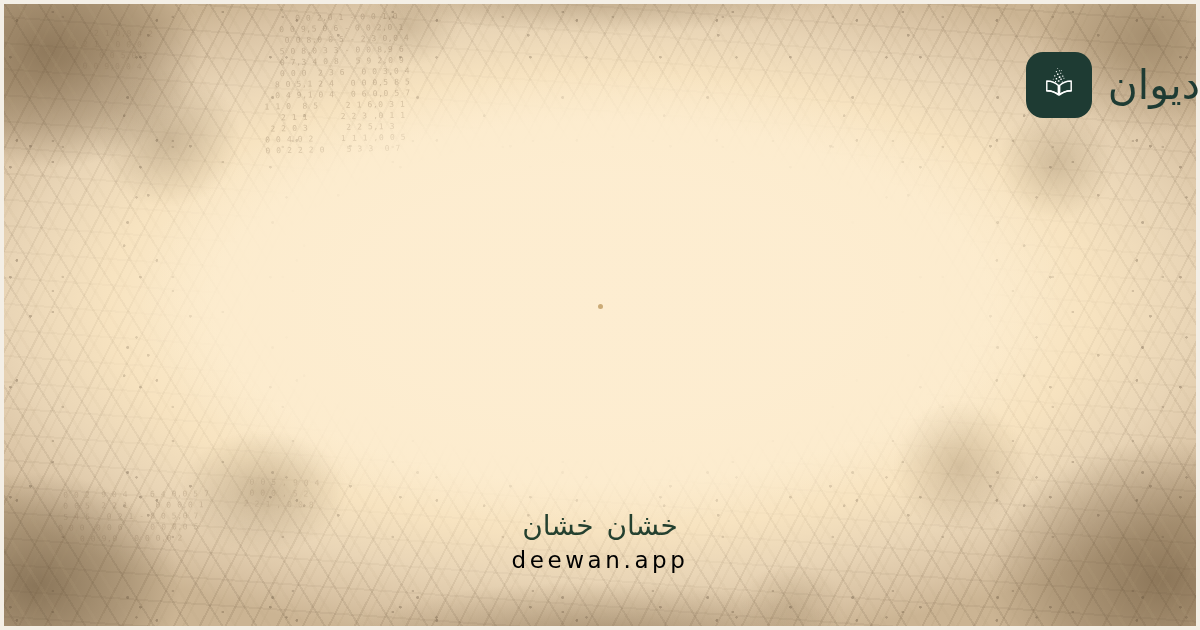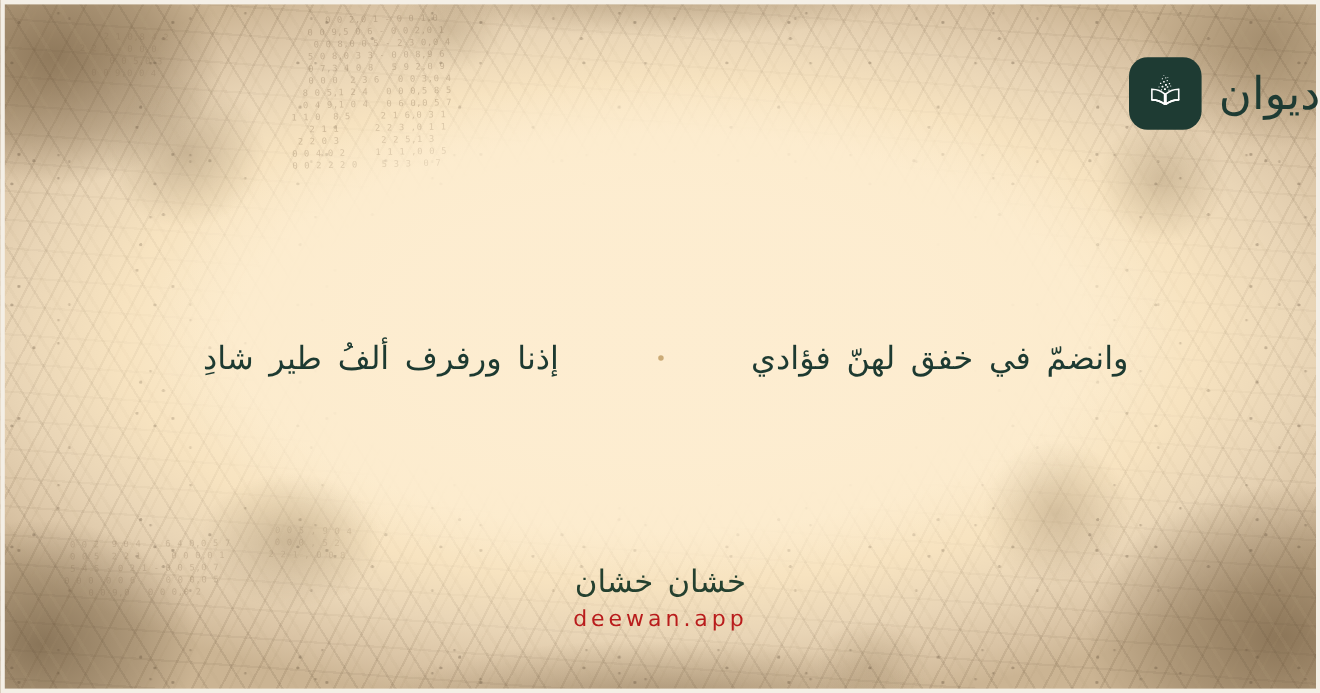--- a/index.html
+++ b/index.html
@@ -270,23 +270,23 @@
   .poet {
     font-size: 28px;
     line-height: 1;
     color: #24402f;
     font-weight: 400;
     word-spacing: 4px;
     white-space: nowrap;
   }
 
   .site {
-    font-size: 20px;
+    font-size: 23px;
     line-height: 1;
-    color: #b91c1c;
+    color: #000000;
     letter-spacing: 3.6px;
     direction: ltr;
     white-space: nowrap;
     text-align: center;
   }
 </style>
 </head>
 <body>
 
 <div class="canvas">
@@ -365,23 +365,21 @@
           </svg>
         </span>
       </div>
       <div class="brand-name">ديوان</div>
     </div>
 
 
   </div>
 
   <div class="verse">
-    <div class="hemistich first">وانضمّ  في  خفق لهنّ  فؤادي</div>
     <div class="verse-dot"></div>
-    <div class="hemistich second">إذنا ورفرف ألفُ طير شادِ</div>
   </div>
 
   <div class="footer">
     <div class="poet">خشان خشان</div>
     <div class="site">deewan.app</div>
   </div>
 
   <div class="frame"></div>
 </div>
 

